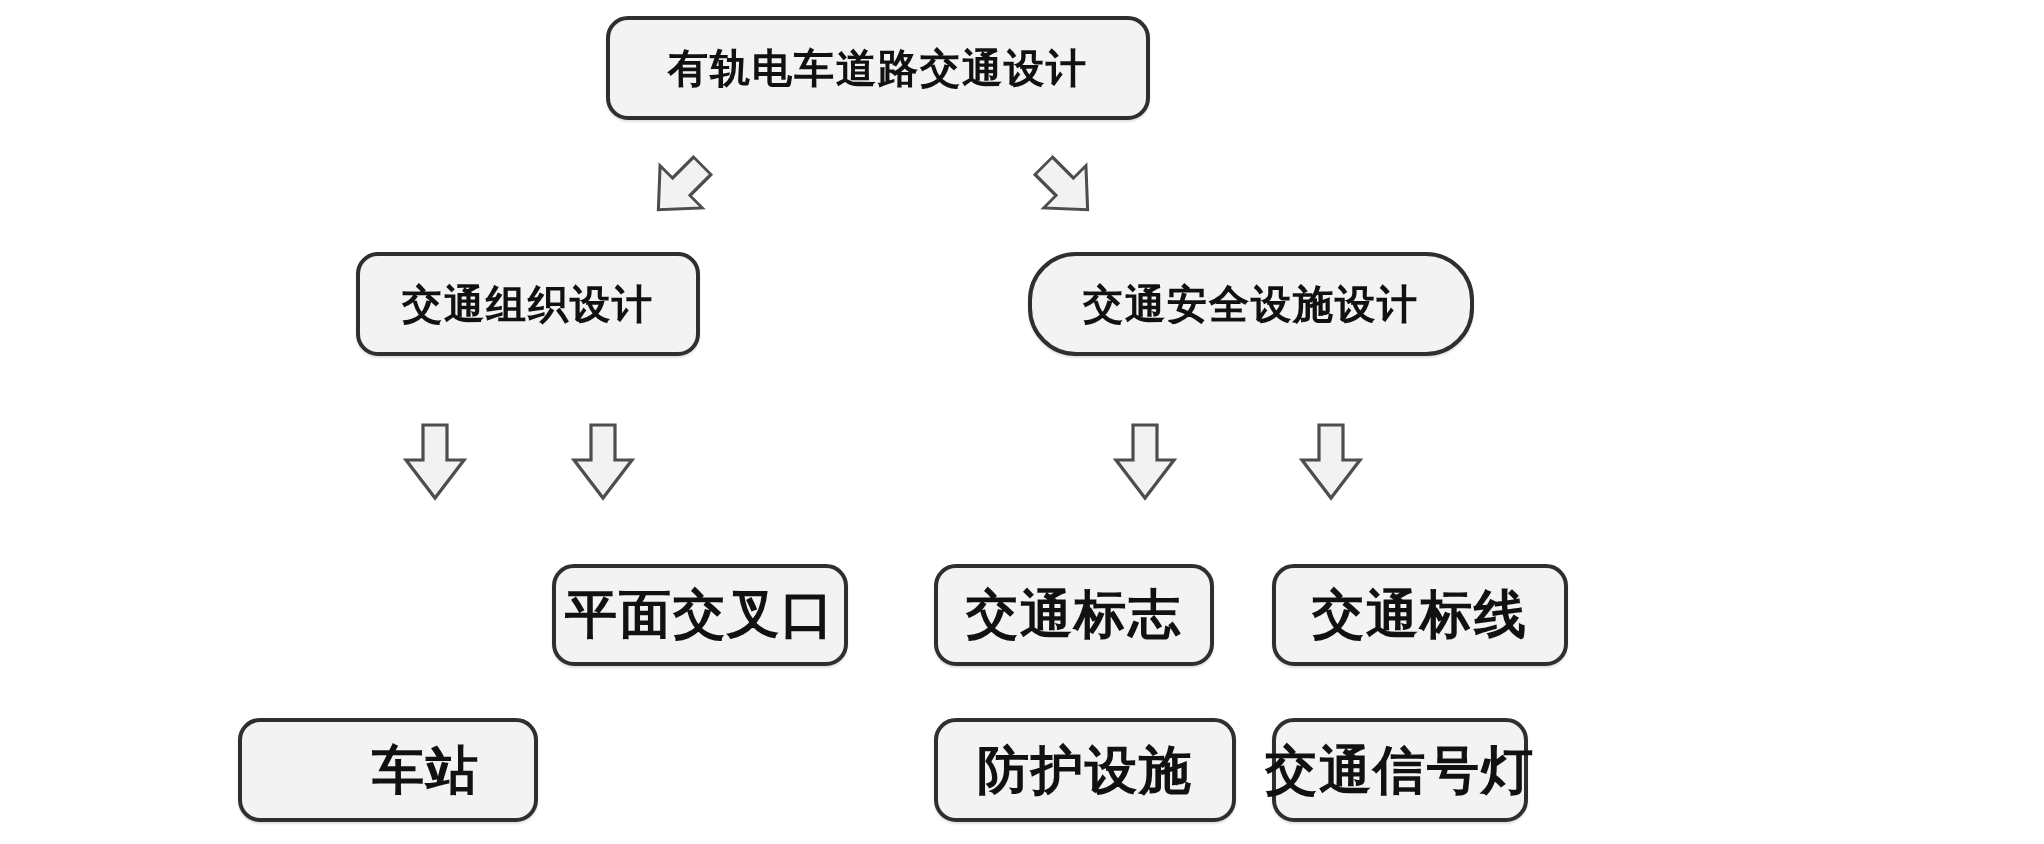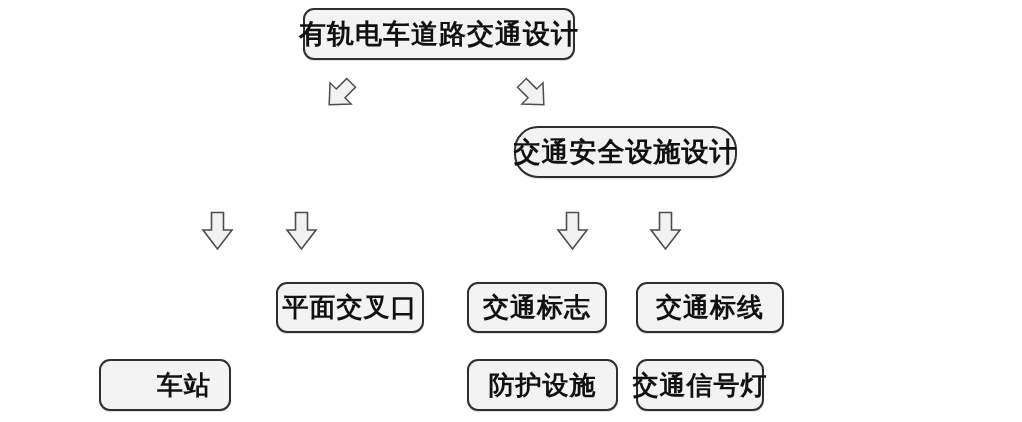--- a/index.html
+++ b/index.html
@@ -23,21 +23,21 @@
   .box {
     position: absolute;
     display: flex;
     align-items: center;
     justify-content: center;
     background: var(--box-fill);
     border: 2px solid var(--box-border);
     border-radius: 11px;
     color: var(--text);
     font-weight: 700;
-    font-size: 27px;
+    font-size: 20px;
     letter-spacing: 1px;
     white-space: nowrap;
     box-shadow: 0 1px 1px rgba(0,0,0,0.12);
   }
   .lvl3 { font-size: 26px; }
   .arrow { position: absolute; }
   .arrow svg { display: block; }
   .arrow polygon {
     fill: var(--arrow-fill);
     stroke: var(--arrow-stroke);
@@ -45,21 +45,21 @@
     stroke-linejoin: miter;
   }
   
   .n-root        { left: 303px; top: 8px;   width: 272px; height: 52px; }
   .n-org         { left: 178px; top: 126px; width: 172px; height: 52px; }
   .n-safety      { left: 514px; top: 126px; width: 223px; height: 52px; border-radius: 24px; }
   .n-road        { left: 107px; top: 282px; width: 150px; height: 51px; }
   .n-intersect   { left: 276px; top: 282px; width: 148px; height: 51px; }
   .n-signs       { left: 467px; top: 282px; width: 140px; height: 51px; }
   .n-markings    { left: 636px; top: 282px; width: 148px; height: 51px; }
-  .n-station     { left: 99px; top: 359px; width: 132px; height: 52px; padding-left: 38px; }
+  .n-station     { left: 119px; top: 359px; width: 150px; height: 52px; padding-left: 38px; }
   .n-protect     { left: 467px; top: 359px; width: 151px; height: 52px; }
   .n-signal      { left: 636px; top: 359px; width: 128px; height: 52px; }
   
   .a-diag-left  { left: 323px; top: 77px; transform: rotate(45deg); }
   .a-diag-right { left: 516px; top: 77px; transform: rotate(-45deg); }
   .a-v1 { left: 201px; top: 211px; }
   .a-v2 { left: 285px; top: 211px; }
   .a-v3 { left: 556px; top: 211px; }
   .a-v4 { left: 649px; top: 211px; }
 </style>
@@ -74,20 +74,21 @@
     <svg width="34" height="34" viewBox="0 0 33 40" preserveAspectRatio="none" aria-hidden="true">
       <polygon points="10.5,1.5 22.5,1.5 22.5,19 31,19 16.5,38 2,19 10.5,19"></polygon>
     </svg>
   </div>
   <div class="arrow a-diag-right">
     <svg width="34" height="34" viewBox="0 0 33 40" preserveAspectRatio="none" aria-hidden="true">
       <polygon points="10.5,1.5 22.5,1.5 22.5,19 31,19 16.5,38 2,19 10.5,19"></polygon>
     </svg>
   </div>
 
+  <div class="box n-org">交通组织设计</div>
   <div class="box n-safety">交通安全设施设计</div>
 
   <div class="arrow a-v1">
     <svg width="33" height="40" viewBox="0 0 33 40" aria-hidden="true">
       <polygon points="10.5,1.5 22.5,1.5 22.5,19 31,19 16.5,38 2,19 10.5,19"></polygon>
     </svg>
   </div>
   <div class="arrow a-v2">
     <svg width="33" height="40" viewBox="0 0 33 40" aria-hidden="true">
       <polygon points="10.5,1.5 22.5,1.5 22.5,19 31,19 16.5,38 2,19 10.5,19"></polygon>

